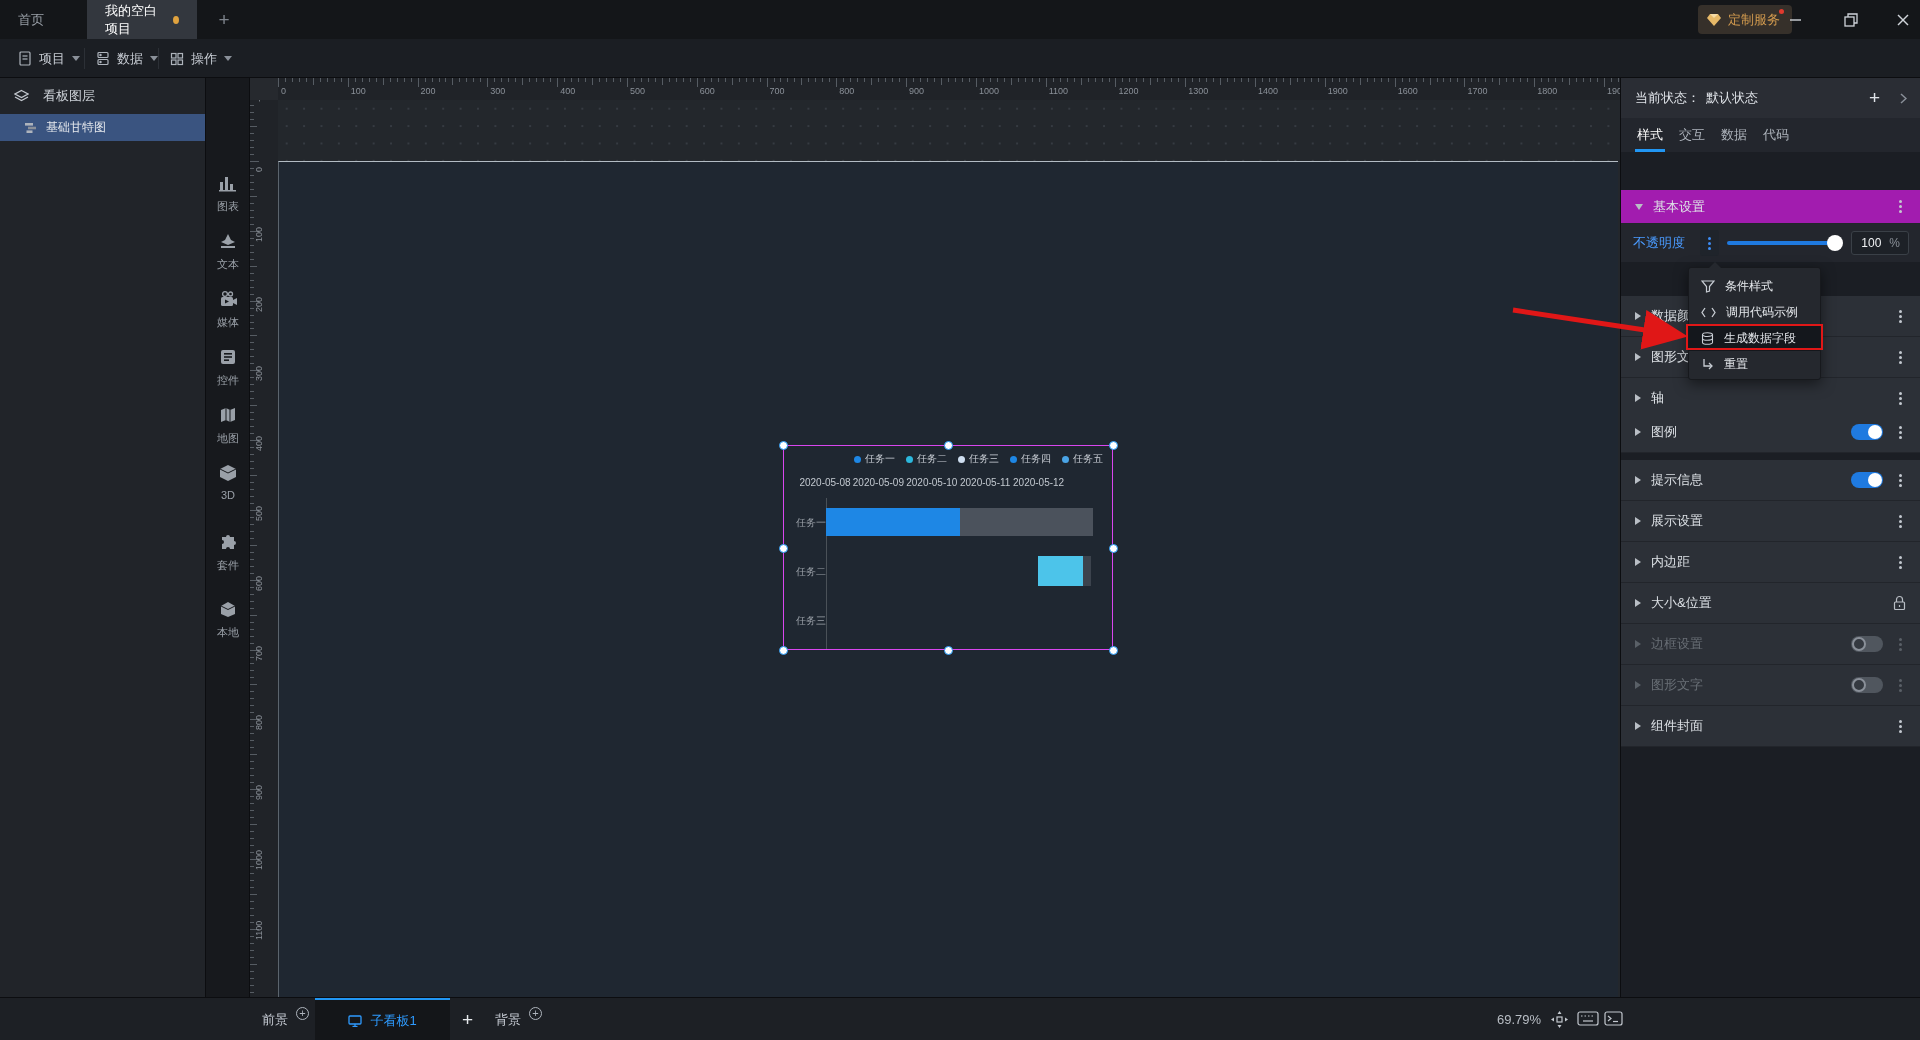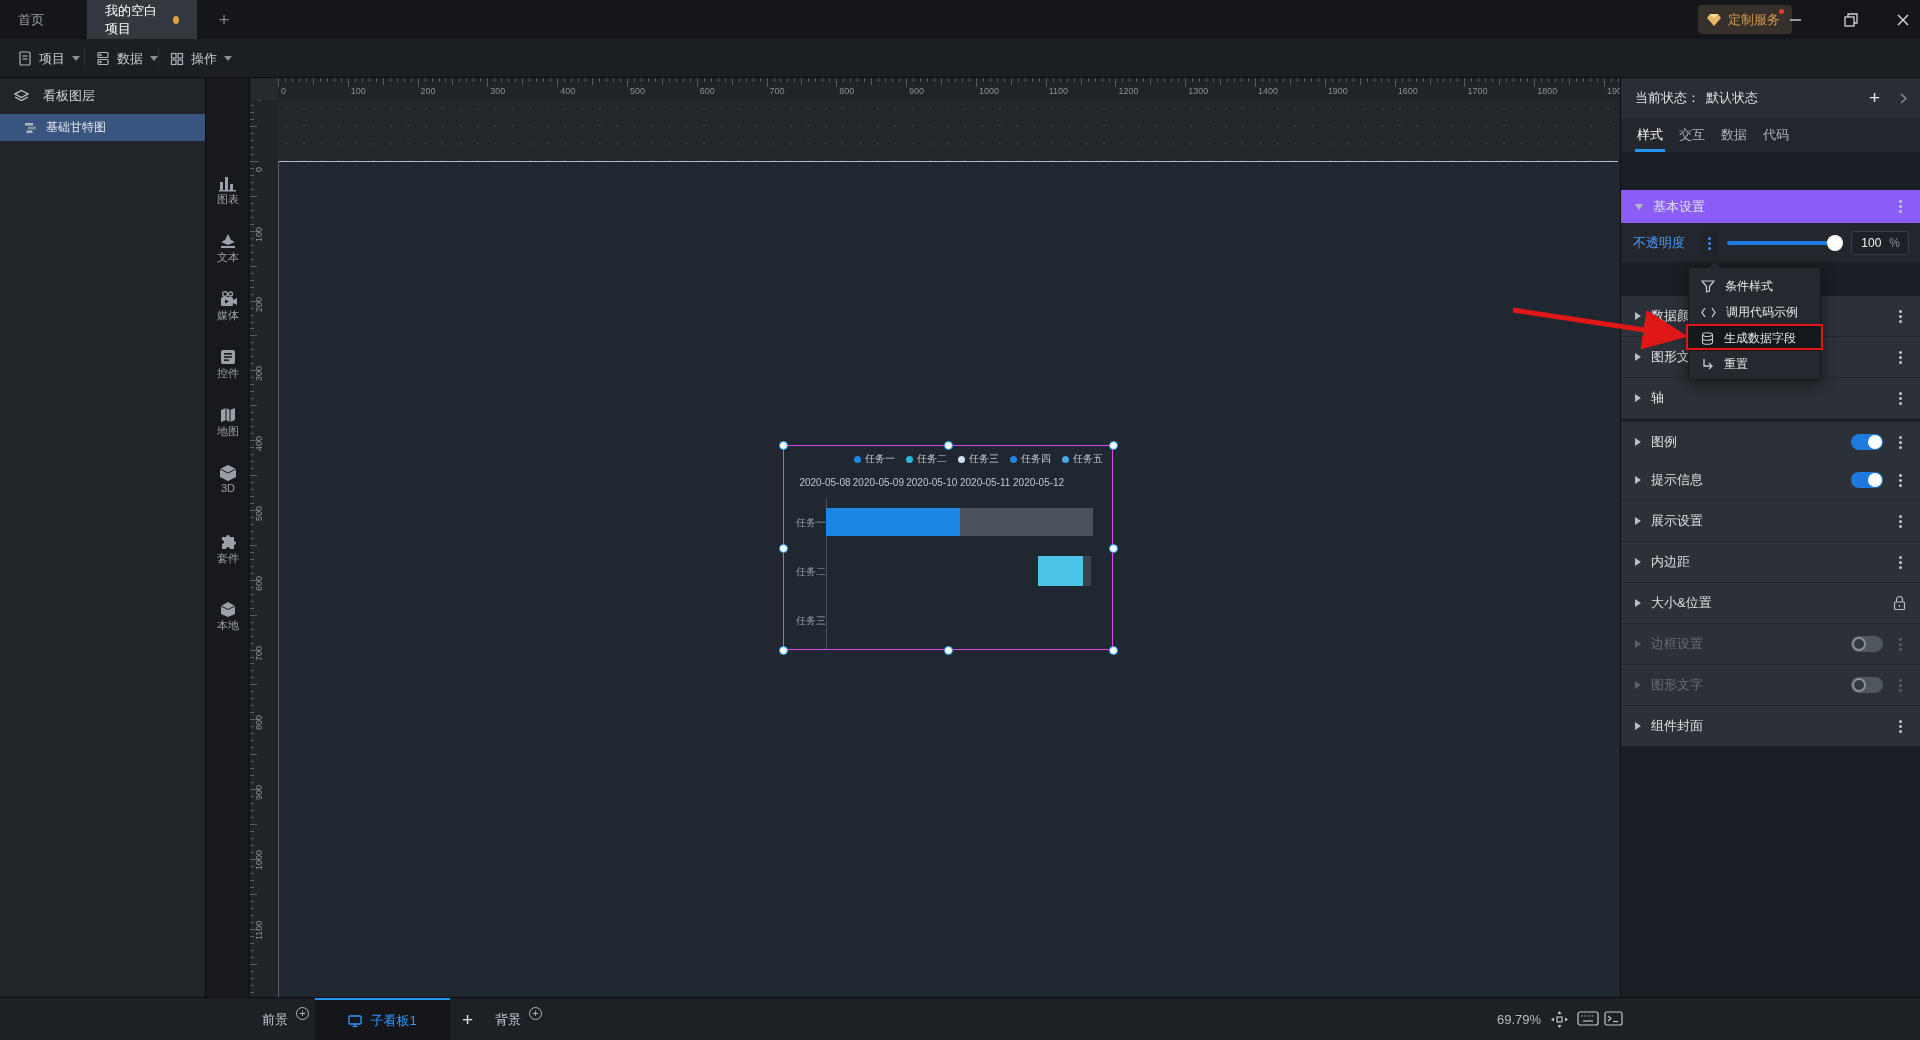--- a/index.html
+++ b/index.html
@@ -42,21 +42,21 @@
   #layers .hdr { display:flex; align-items:center; gap:14px; height:36px; padding-left:14px;
     color:#cfd4da; font-size:13px; }
   .layer-item { display:flex; align-items:center; gap:9px; height:27px; padding-left:24px;
     color:#e6e9ed; font-size:12px; }
   .layer-item.selected { background:#3a5480; }
 
   
   #strip { position:absolute; left:206px; top:78px; width:44px; height:919px; background:#17191d;
     border-right:1px solid #0c0d10; }
   .strip-item { position:absolute; left:0; width:44px; display:flex; flex-direction:column;
-    align-items:center; gap:0; color:#9aa0a8; font-size:11px; }
+    align-items:center; gap:7px; color:#9aa0a8; font-size:11px; }
 
   
   #canvas { position:absolute; left:250px; top:78px; width:1370px; height:919px; background:#23272c; overflow:hidden; }
   #dots { position:absolute; left:28px; top:22px; right:0; bottom:0;
     background-image:radial-gradient(circle,#363b42 1px,transparent 1.3px); background-size:17.4px 17.4px; }
   #hruler { position:absolute; left:28px; top:0; right:0; height:22px; background:#202328; }
   #vruler { position:absolute; left:0; top:22px; width:28px; bottom:0; background:#202328; }
   #corner { position:absolute; left:0; top:0; width:28px; height:22px; background:#26292e; }
   .htick { position:absolute; top:0; width:1px; background:#565c63; }
   .vtick { position:absolute; left:0; height:1px; background:#565c63; }
@@ -772,21 +772,21 @@
       <polyline points="1,1 6,5.5 1,10"></polyline>
       </svg>
   </div>
   <div id="insp-tabs">
       <div class="insp-tab active">样式</div>
       <div class="insp-tab">交互</div>
       <div class="insp-tab">数据</div>
       <div class="insp-tab">代码</div>
     </div>
 
-  <div class="sec-row" style="top:112px; height:34px; background:#8b5cf6;">
+  <div class="sec-row" style="top:112px; height:34px; background:#a21caf;">
     <span class="tri-d"></span>
     <span class="sec-label">基本设置</span>
     <span class="kebab">
         <i></i>
         <i></i>
         <i></i>
       </span>
   </div>
 
   <div id="opacity-row">
@@ -828,21 +828,21 @@
       </div>
       <div class="sec-row" style="top: 300px; height: 41px;">
         <span class="tri-r"></span>
         <span class="sec-label">轴</span>
         <span class="kebab">
           <i></i>
           <i></i>
           <i></i>
         </span>
       </div>
-      <div class="sec-row" style="top: 344px; height: 41px;">
+      <div class="sec-row" style="top: 334px; height: 41px;">
         <span class="tri-r"></span>
         <span class="sec-label">图例</span>
         <span class="toggle on">
           <span class="knob"></span>
         </span>
         <span class="kebab">
           <i></i>
           <i></i>
           <i></i>
         </span>

